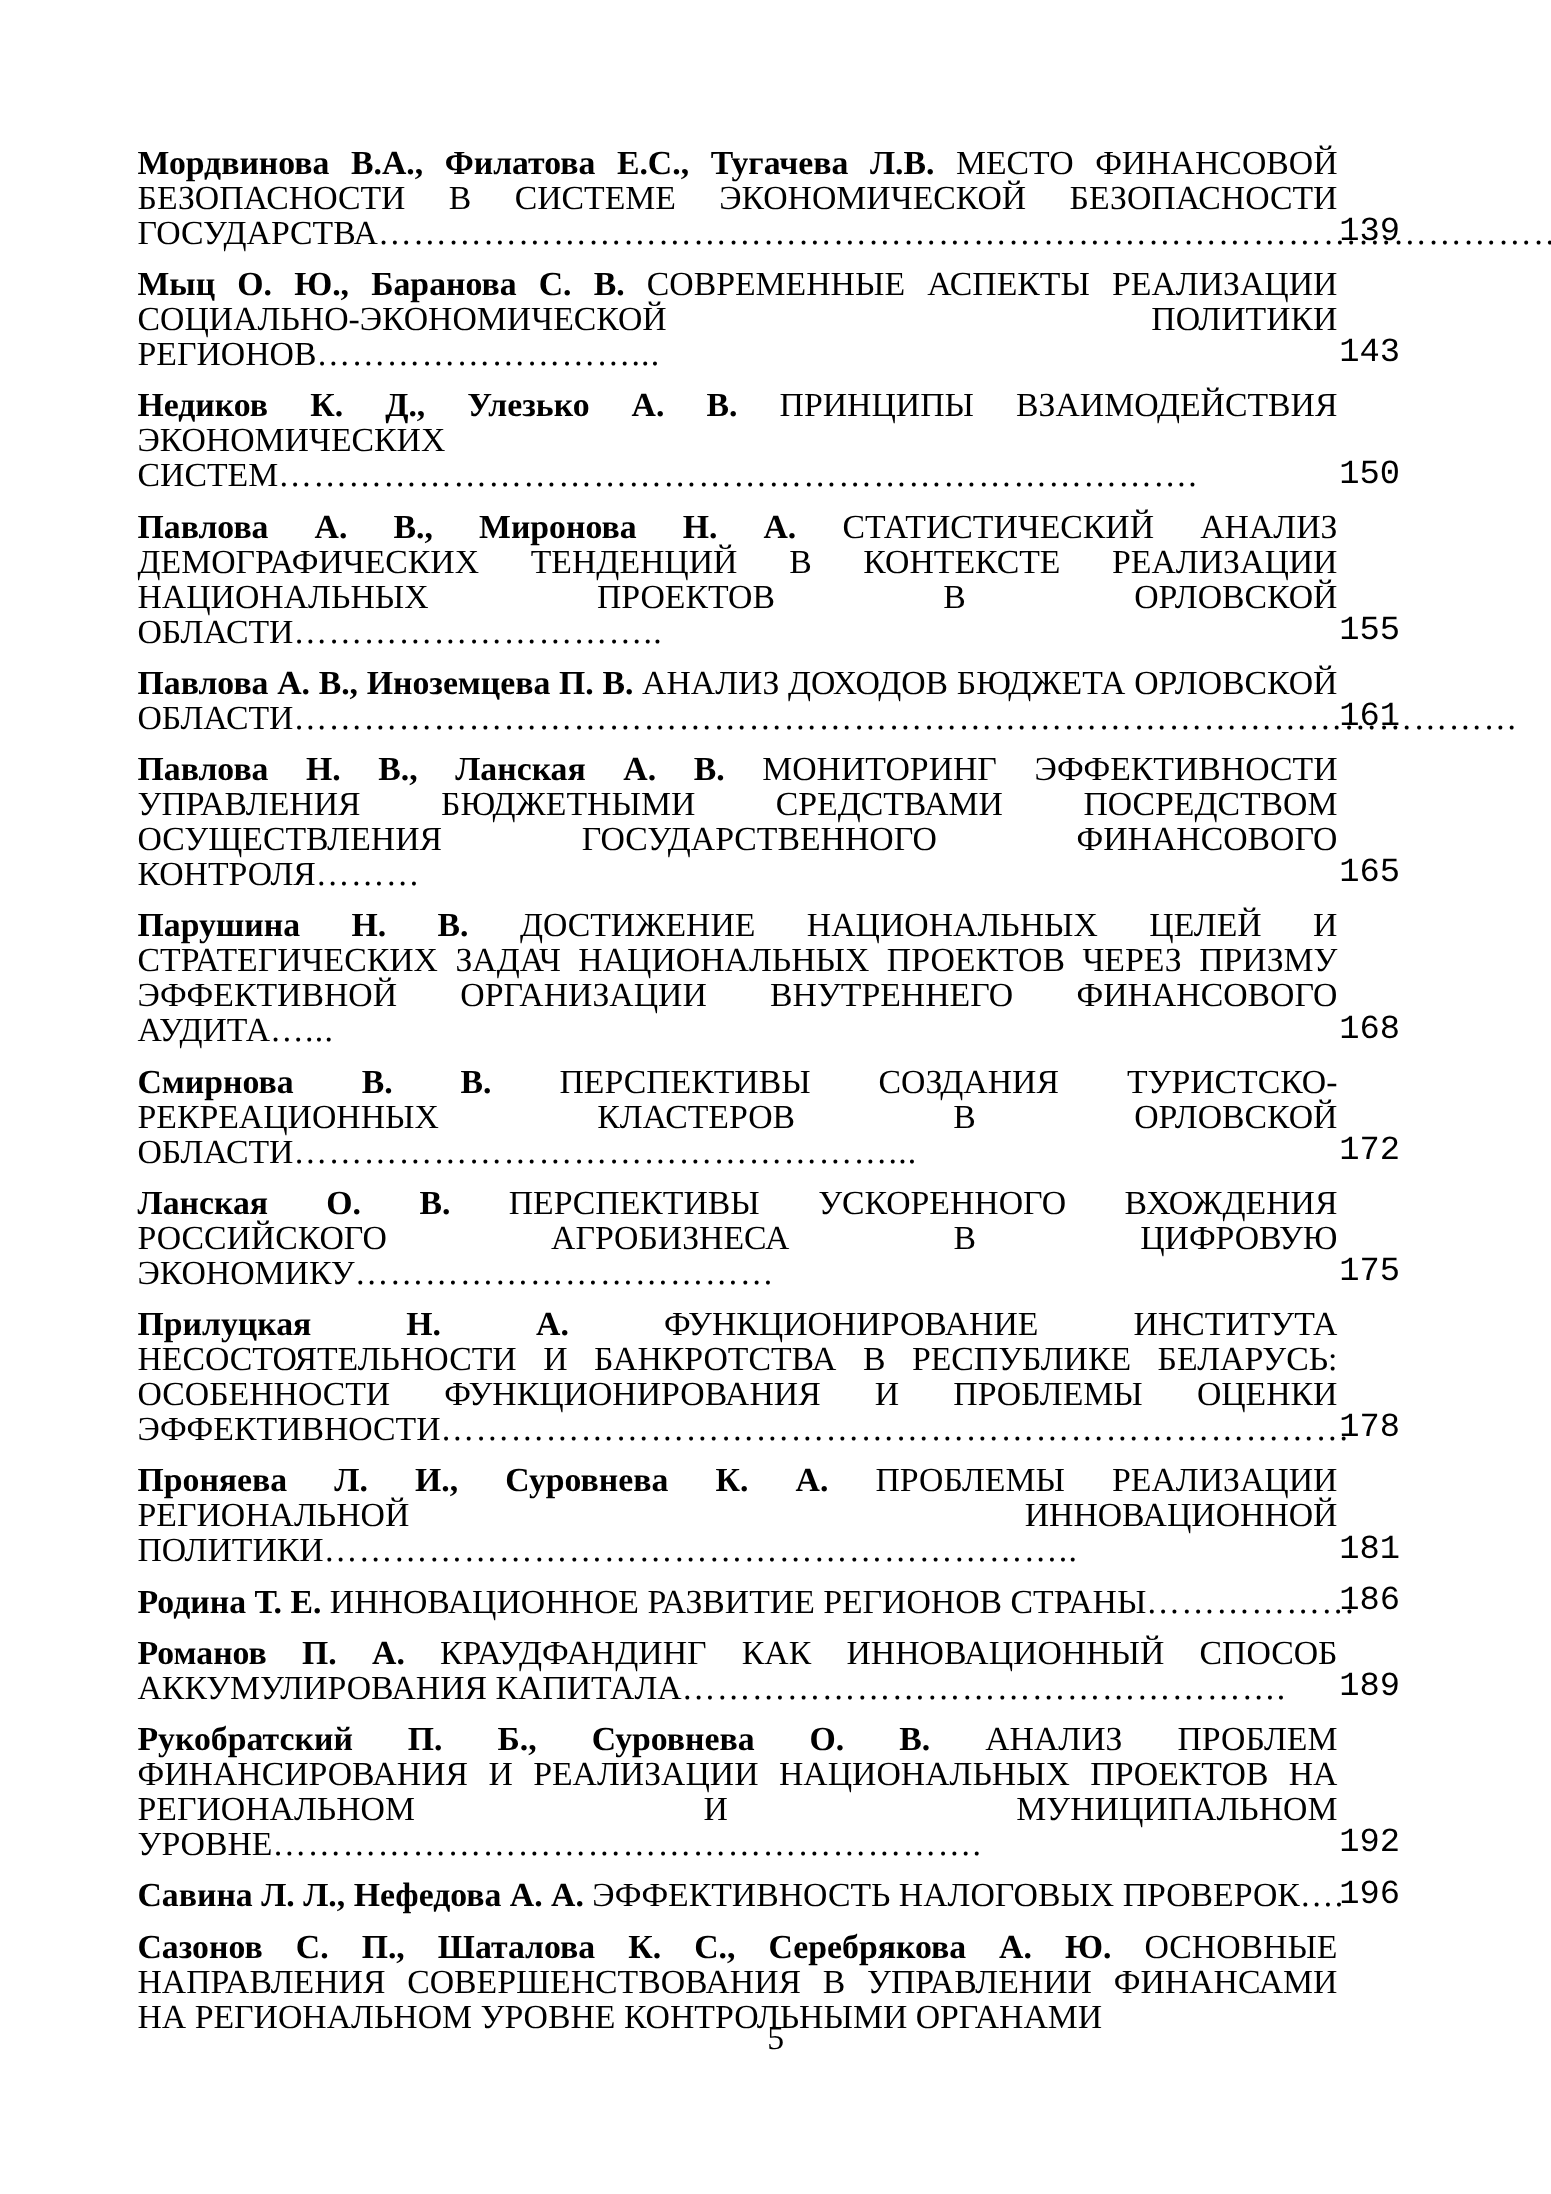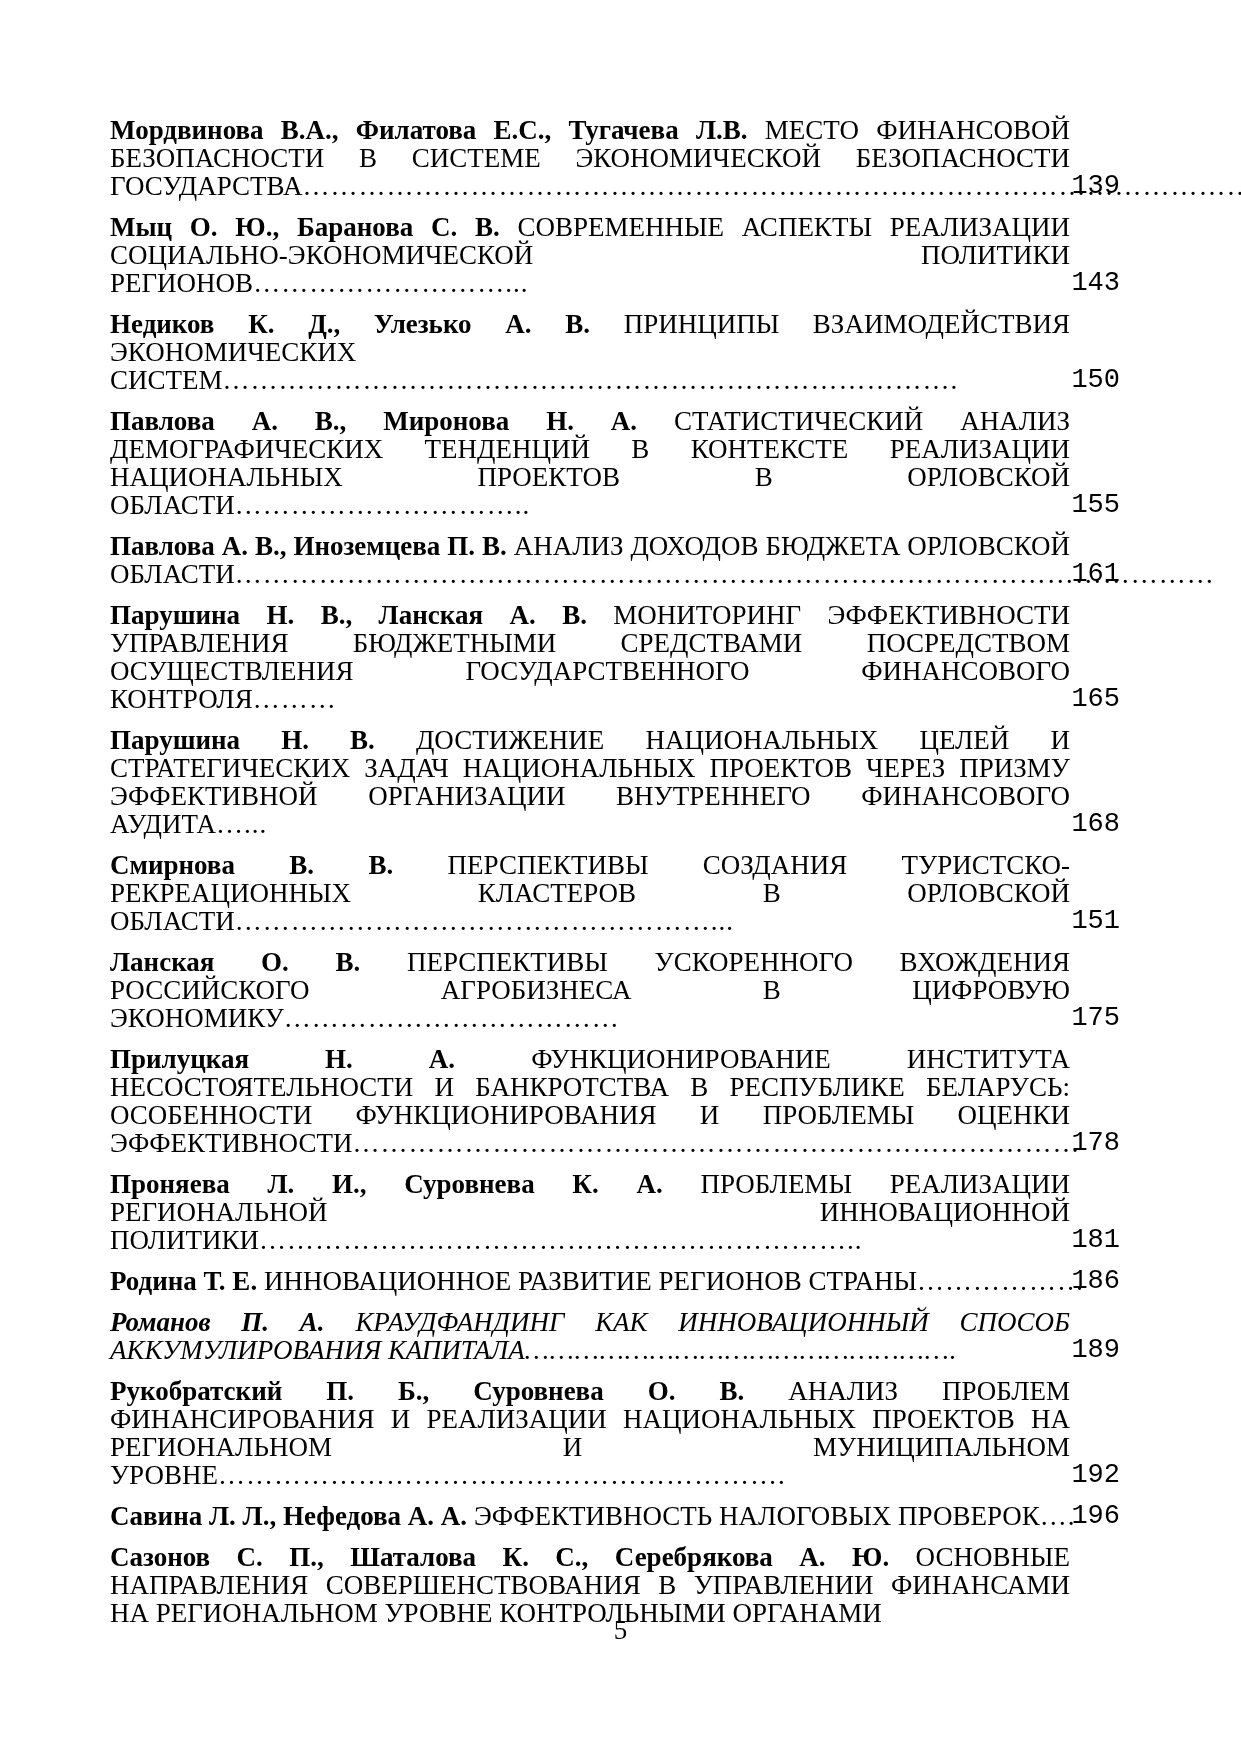--- a/index.html
+++ b/index.html
@@ -87,37 +87,37 @@
 
   <div class="entry">
     <p class="entry-text" style="margin:0;">
       <span class="authors">Павлова А. В., Иноземцева П. В.</span><span class="title"> АНАЛИЗ ДОХОДОВ БЮДЖЕТА ОРЛОВСКОЙ ОБЛАСТИ</span><span class="leader">……………………………………………………………………………………………</span>
     </p>
     <div class="entry-page">161</div>
   </div>
 
   <div class="entry">
     <p class="entry-text" style="margin:0;">
-      <span class="authors">Парушина Н. В., Ланская А. В.</span><span class="title"> МОНИТОРИНГ ЭФФЕКТИВНОСТИ УПРАВЛЕНИЯ БЮДЖЕТНЫМИ СРЕДСТВАМИ ПОСРЕДСТВОМ ОСУЩЕСТВЛЕНИЯ ГОСУДАРСТВЕННОГО ФИНАНСОВОГО КОНТРОЛЯ</span><span class="leader">………</span>
+      <span class="authors">Павлова Н. В., Ланская А. В.</span><span class="title"> МОНИТОРИНГ ЭФФЕКТИВНОСТИ УПРАВЛЕНИЯ БЮДЖЕТНЫМИ СРЕДСТВАМИ ПОСРЕДСТВОМ ОСУЩЕСТВЛЕНИЯ ГОСУДАРСТВЕННОГО ФИНАНСОВОГО КОНТРОЛЯ</span><span class="leader">………</span>
     </p>
     <div class="entry-page">165</div>
   </div>
 
   <div class="entry">
     <p class="entry-text" style="margin:0;">
       <span class="authors">Парушина Н. В.</span><span class="title"> ДОСТИЖЕНИЕ НАЦИОНАЛЬНЫХ ЦЕЛЕЙ И СТРАТЕГИЧЕСКИХ ЗАДАЧ НАЦИОНАЛЬНЫХ ПРОЕКТОВ ЧЕРЕЗ ПРИЗМУ ЭФФЕКТИВНОЙ ОРГАНИЗАЦИИ ВНУТРЕННЕГО ФИНАНСОВОГО АУДИТА</span><span class="leader">…...</span>
     </p>
     <div class="entry-page">168</div>
   </div>
 
   <div class="entry">
     <p class="entry-text" style="margin:0;">
       <span class="authors">Смирнова В. В.</span><span class="title"> ПЕРСПЕКТИВЫ СОЗДАНИЯ ТУРИСТСКО-РЕКРЕАЦИОННЫХ КЛАСТЕРОВ В ОРЛОВСКОЙ ОБЛАСТИ</span><span class="leader">……………………………………………...</span>
     </p>
-    <div class="entry-page">151</div>
+    <div class="entry-page">172</div>
   </div>
 
   <div class="entry">
     <p class="entry-text" style="margin:0;">
       <span class="authors">Ланская О. В.</span><span class="title"> ПЕРСПЕКТИВЫ УСКОРЕННОГО ВХОЖДЕНИЯ РОССИЙСКОГО АГРОБИЗНЕСА В ЦИФРОВУЮ ЭКОНОМИКУ</span><span class="leader">………………………………</span>
     </p>
     <div class="entry-page">175</div>
   </div>
 
   <div class="entry">
@@ -135,21 +135,21 @@
   </div>
 
   <div class="entry">
     <p class="entry-text nowrap" style="margin:0;">
       <span class="authors">Родина Т. Е.</span><span class="title"> ИННОВАЦИОННОЕ РАЗВИТИЕ РЕГИОНОВ СТРАНЫ</span><span class="leader">………………</span>
     </p>
     <div class="entry-page">186</div>
   </div>
 
   <div class="entry">
-    <p class="entry-text" style="margin:0;font-style:italic;">
+    <p class="entry-text" style="margin:0;">
       <span class="authors">Романов П. А.</span><span class="title"> КРАУДФАНДИНГ КАК ИННОВАЦИОННЫЙ СПОСОБ АККУМУЛИРОВАНИЯ КАПИТАЛА</span><span class="leader">…………………………………………….</span>
     </p>
     <div class="entry-page">189</div>
   </div>
 
   <div class="entry">
     <p class="entry-text" style="margin:0;">
       <span class="authors">Рукобратский П. Б., Суровнева О. В.</span><span class="title"> АНАЛИЗ ПРОБЛЕМ ФИНАНСИРОВАНИЯ И РЕАЛИЗАЦИИ НАЦИОНАЛЬНЫХ ПРОЕКТОВ НА РЕГИОНАЛЬНОМ И МУНИЦИПАЛЬНОМ УРОВНЕ</span><span class="leader">…………………………………………………….</span>
     </p>
     <div class="entry-page">192</div>

